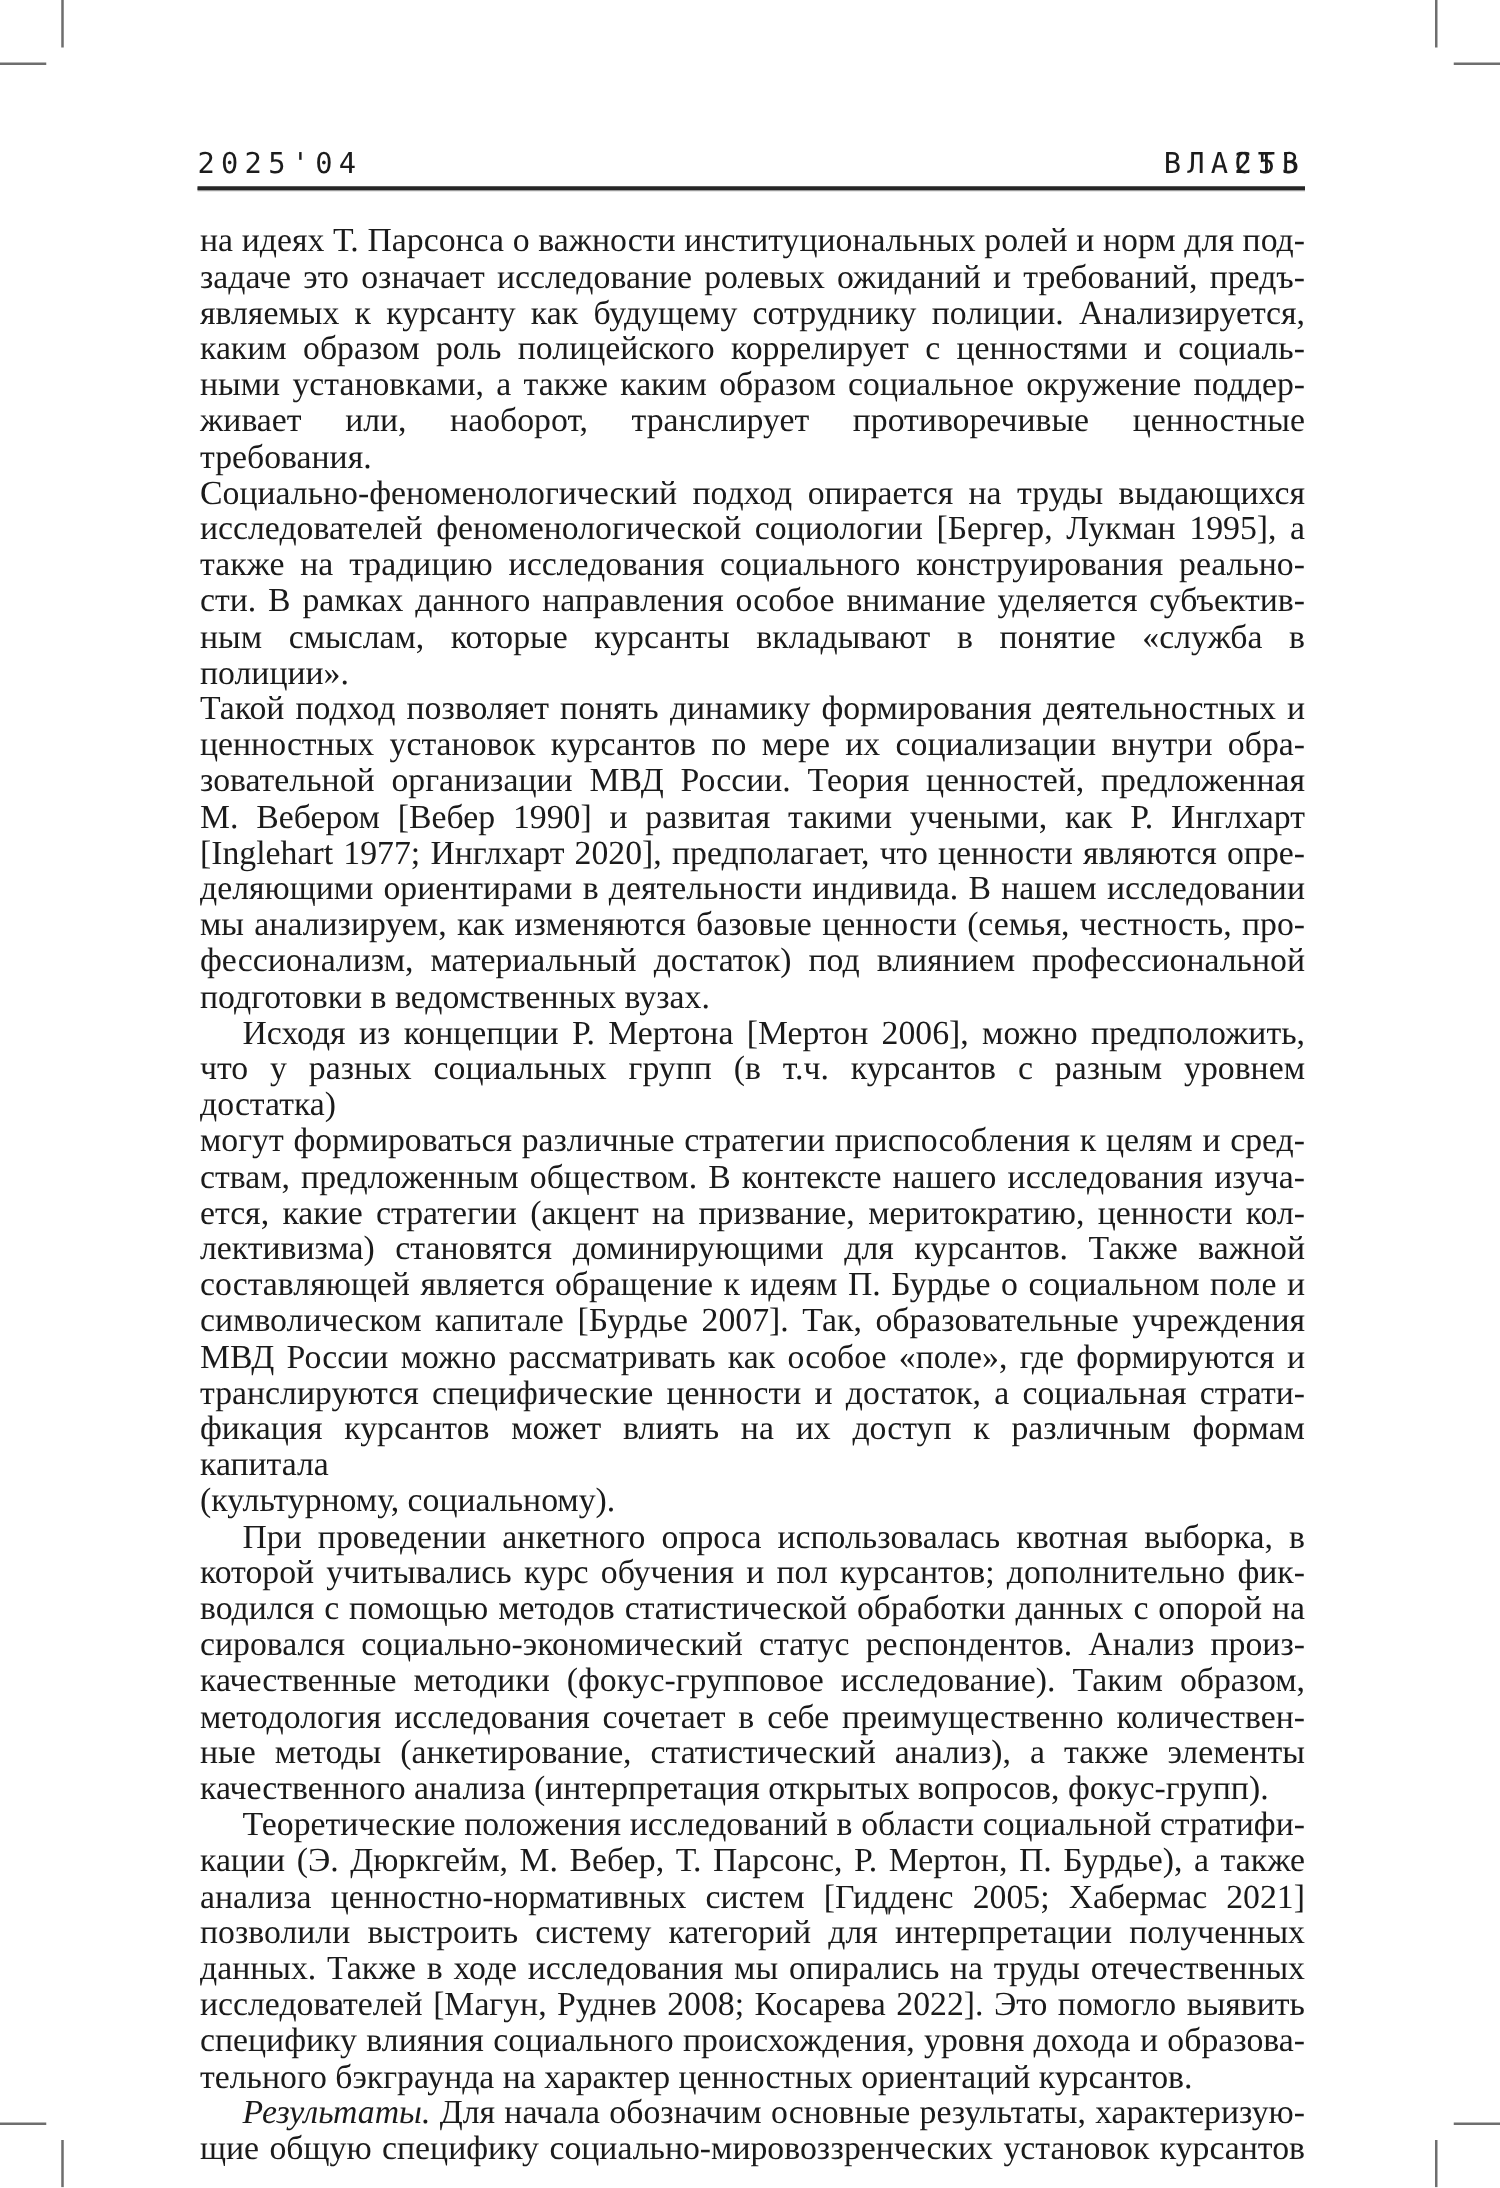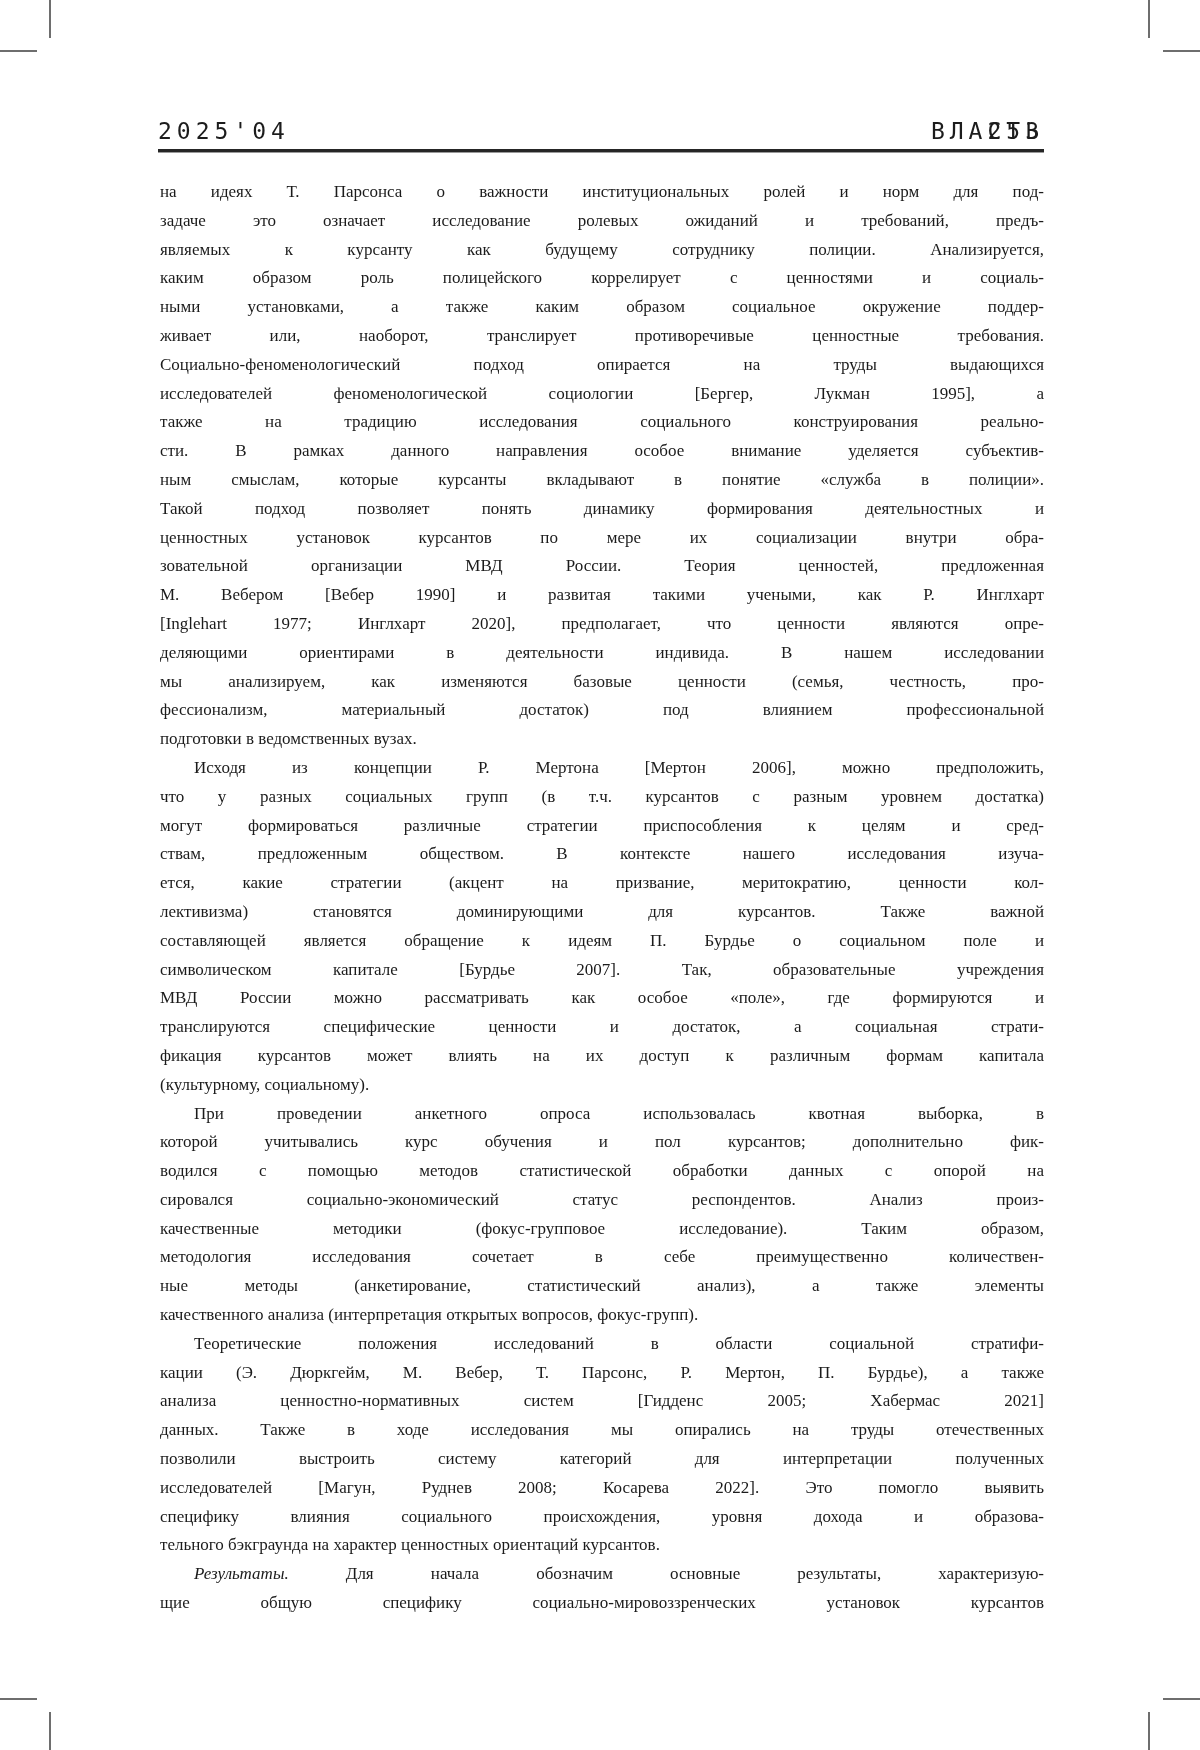--- a/index.html
+++ b/index.html
@@ -46,21 +46,21 @@
     position: absolute;
     left: 158px; top: 149px; width: 886px; height: 3px;
     background: #262626;
     box-shadow: 0 1px 0 #9a9a9a;
   }
 
   
   .body-text {
     position: absolute;
     left: 160px; top: 178px; width: 884px;
-    font-size: 17px;
+    font-size: 27px;
     line-height: 28.8px;
   }
   .line {
     text-align: justify;
   }
   .line.fill {
     text-align-last: justify;
     -moz-text-align-last: justify;
   }
   .line.indent { text-indent: 34px; }
@@ -124,22 +124,22 @@
       <div class="line fill">которой учитывались курс обучения и пол курсантов; дополнительно фик-</div>
       <div class="line fill">водился с помощью методов статистической обработки данных с опорой на</div>
       <div class="line fill">сировался социально-экономический статус респондентов. Анализ произ-</div>
       <div class="line fill">качественные методики (фокус-групповое исследование). Таким образом,</div>
       <div class="line fill">методология исследования сочетает в себе преимущественно количествен-</div>
       <div class="line fill">ные методы (анкетирование, статистический анализ), а также элементы</div>
       <div class="line">качественного анализа (интерпретация открытых вопросов, фокус-групп).</div>
       <div class="line fill indent">Теоретические положения исследований в области социальной стратифи-</div>
       <div class="line fill">кации (Э. Дюркгейм, М. Вебер, Т. Парсонс, Р. Мертон, П. Бурдье), а также</div>
       <div class="line fill">анализа ценностно-нормативных систем [Гидденс 2005; Хабермас 2021]</div>
+      <div class="line fill">позволили выстроить систему категорий для интерпретации полученных</div>
       <div class="line fill">данных. Также в ходе исследования мы опирались на труды отечественных</div>
-      <div class="line fill">позволили выстроить систему категорий для интерпретации полученных</div>
       <div class="line fill">исследователей [Магун, Руднев 2008; Косарева 2022]. Это помогло выявить</div>
       <div class="line fill">специфику влияния социального происхождения, уровня дохода и образова-</div>
       <div class="line">тельного бэкграунда на характер ценностных ориентаций курсантов.</div>
       <div class="line fill indent"><span class="lead">Результаты.</span> Для начала обозначим основные результаты, характеризую-</div>
       <div class="line fill">щие общую специфику социально-мировоззренческих установок курсантов</div>
     </main>
 
 </div>
 
 </body></html>

